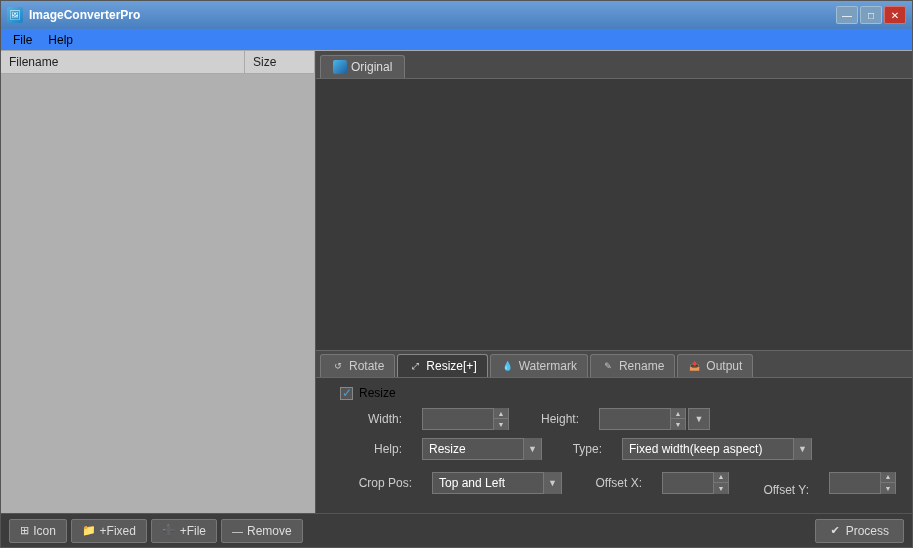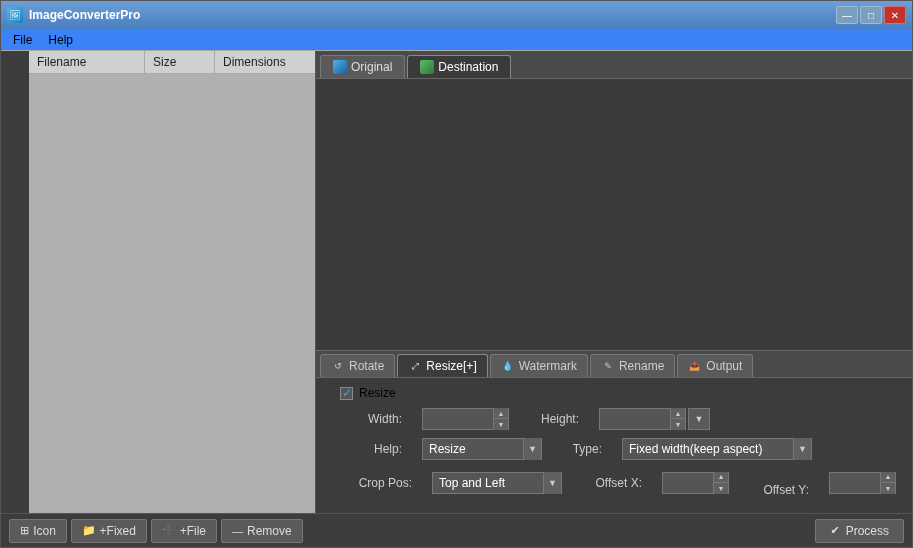--- a/index.html
+++ b/index.html
@@ -96,21 +96,20 @@
       overflow: hidden;
     }
 
     
     .file-panel {
       width: 355px;
       display: flex;
       flex-direction: column;
       background: #3a3a3a;
       border-right: 1px solid #555;
-      margin-left: 28px;
     }
 
     .file-list-header {
       display: flex;
       background: #d0d0d0;
       border-bottom: 1px solid #aaa;
     }
 
     .col-header {
       padding: 4px 8px;
@@ -463,35 +462,30 @@
     <div class="menu-item">File</div>
     <div class="menu-item">Help</div>
   </div>
 
   <div class="main-content">
 
     <div class="file-panel">
       <div class="file-list-header">
         <div class="col-header col-filename">Filename</div>
         <div class="col-header col-size">Size</div>
-        <div class="col-header col-dimensions">Dimensions</div>
       </div>
       <div class="file-list-body"></div>
     </div>
 
     <div class="right-panel">
 
       <div class="preview-tabs">
         <div class="preview-tab">
           <div class="tab-icon tab-img-orig" style="width:14px;height:14px;"></div>
           <span>Original</span>
-        </div>
-        <div class="preview-tab active">
-          <div class="tab-icon tab-img-dest" style="width:14px;height:14px;"></div>
-          <span>Destination</span>
         </div>
       </div>
 
       <div class="preview-area"></div>
 
       <div class="tool-tabs">
         <div class="tool-tab">
           <div class="tool-tab-icon">↺</div>
           <span>Rotate</span>
         </div>

